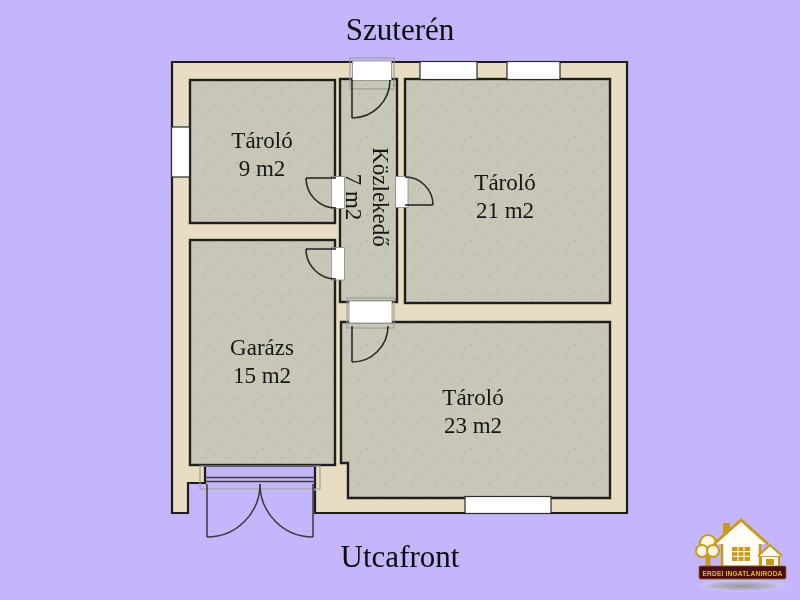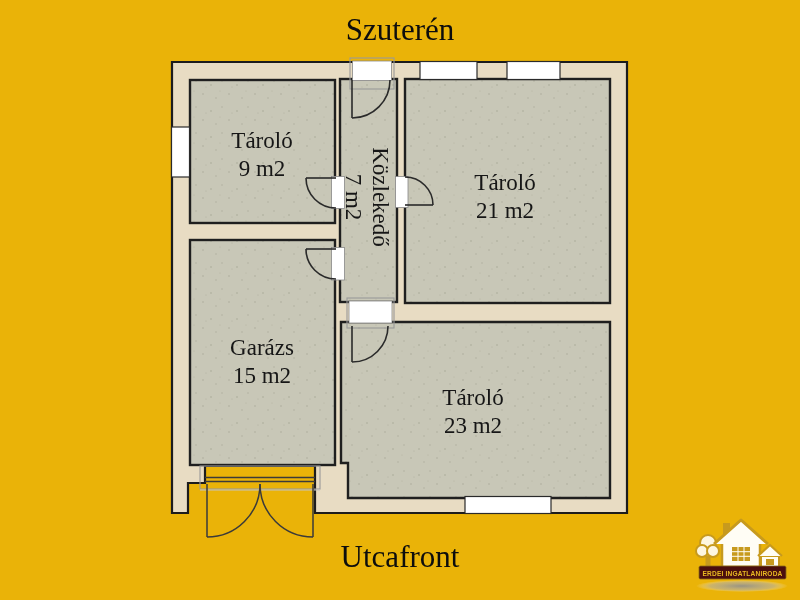--- a/index.html
+++ b/index.html
@@ -1,16 +1,16 @@
 <!DOCTYPE html>
 <html><head>
 <meta charset="utf-8">
 <style>
   html,body{margin:0;padding:0;background:#fff;}
-  .page{position:relative;width:800px;height:600px;background:#eab308;overflow:hidden;
+  .page{position:relative;width:800px;height:600px;background:#c4b5fd;overflow:hidden;
         font-family:"Liberation Serif","DejaVu Serif",serif;}
   svg{display:block;}
   .room-label{font-family:"Liberation Serif","DejaVu Serif",serif;font-size:23px;fill:#161616;text-anchor:middle;}
   .plan-title{font-family:"Liberation Serif","DejaVu Serif",serif;font-size:31px;fill:#0d0d0d;text-anchor:middle;}
   .wall{fill:#e8dcc3;stroke:#1c1c1c;stroke-width:2.2;}
   .room{fill:url(#spk);stroke:#1f1f1f;stroke-width:2.4;}
   .window{fill:#ffffff;stroke:#2a2a2a;stroke-width:1.2;}
   .opening{fill:#ffffff;stroke:#888888;stroke-width:0.8;}
   .frame{fill:none;stroke:#9a9a9a;stroke-width:1.1;}
   .doorline{fill:none;stroke:#2a2a2a;stroke-width:1.6;}

